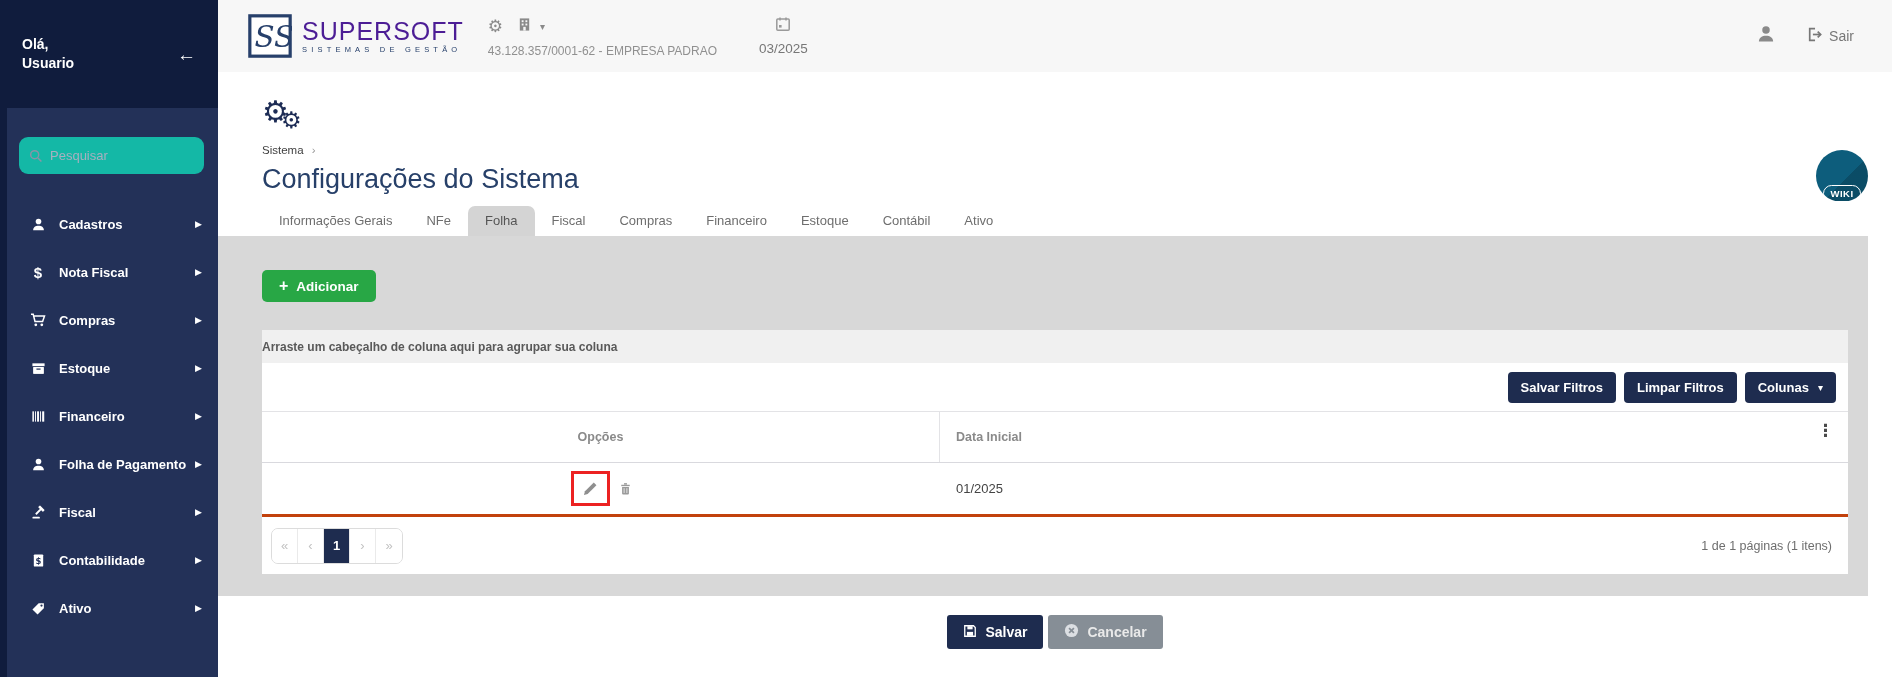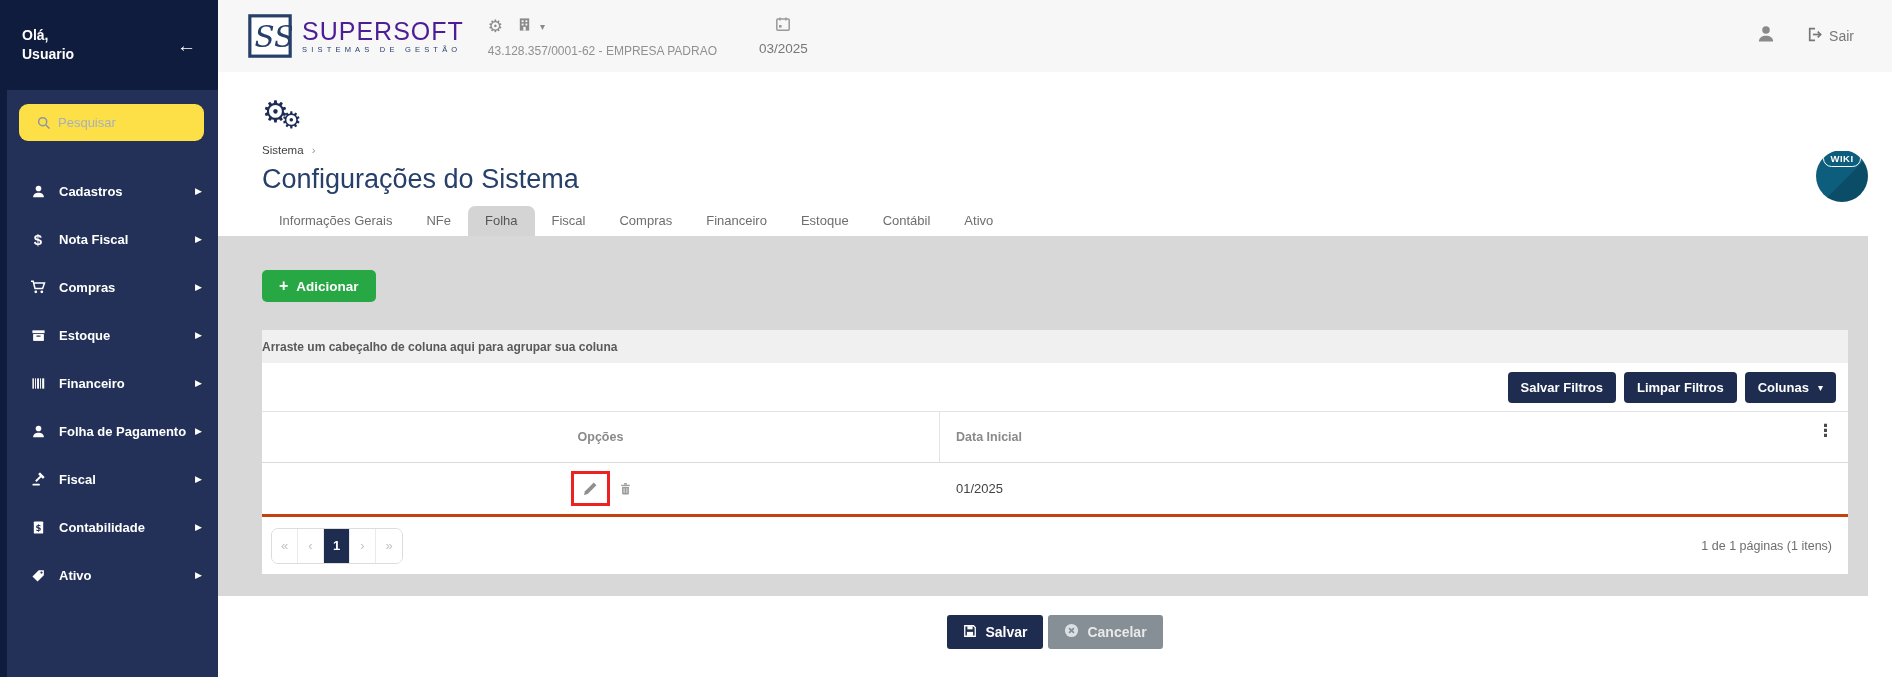--- a/index.html
+++ b/index.html
@@ -2,25 +2,25 @@
 <html><head>
 <meta charset="utf-8">
 <style>
   * { margin:0; padding:0; box-sizing:border-box; }
   html,body { width:1892px; height:677px; overflow:hidden; }
   body { font-family:"Liberation Sans","DejaVu Sans",sans-serif; background:#fff; }
   .app { display:flex; width:1892px; height:677px; }
 
   
   .sidebar { width:218px; flex:0 0 218px; background:#233158; display:flex; flex-direction:column; }
-  .sidebar-header { height:90px; background:#101c3d; color:#fff; display:flex; align-items:center; justify-content:space-between; padding:0 22px; }
+  .sidebar-header { height:108px; background:#101c3d; color:#fff; display:flex; align-items:center; justify-content:space-between; padding:0 22px; }
   .greeting { font-size:14px; font-weight:bold; line-height:19px; }
   .collapse-btn { background:none; border:none; color:#fff; font-size:19px; cursor:pointer; line-height:1; }
   .sidebar-body { flex:1; border-left:7px solid #101c3d; padding-top:14px; }
-  .search-box { margin:0 14px 0 12px; height:37px; background:#fde047; border-radius:9px; display:flex; align-items:center; padding:0 18px; }
+  .search-box { margin:15px 14px 0 12px; height:37px; background:#14b8a6; border-radius:9px; display:flex; align-items:center; padding:0 10px; }
   .search-box svg { flex:0 0 auto; margin-right:7px; }
   .search-box input { border:none; outline:none; width:100%; font-size:13px; color:#333; font-family:inherit; background:transparent; }
   .search-box input::placeholder { color:#a7b0bf; }
   .nav { margin-top:26px; }
   .nav-item { height:48px; display:flex; align-items:center; padding:0 16px 0 20px; color:#fff; cursor:pointer; }
   .nav-icon { width:22px; display:inline-flex; justify-content:center; margin-right:10px; font-weight:bold; font-size:15px; }
   .nav-label { font-size:13px; font-weight:bold; flex:1; }
   .nav-chevron { font-size:9px; color:#fff; }
 
   
@@ -44,21 +44,21 @@
   .page { flex:1; position:relative; background:#fff; display:flex; flex-direction:column; }
   .page-head { padding:26px 0 0 44px; }
   .gears { position:relative; height:46px; width:60px; color:#1d2c55; }
   .gears .g1 { position:absolute; left:0; top:-4px; font-size:30px; }
   .gears .g2 { position:absolute; left:19px; top:9px; font-size:23px; }
   .breadcrumb { font-size:11.5px; color:#3f3f3f; height:16px; }
   .breadcrumb .sep { color:#999; margin-left:5px; }
   .page-title { font-size:27px; color:#274069; font-weight:500; line-height:34px; margin-top:2px; }
   .wiki-badge { position:absolute; right:24px; top:78px; width:52px; height:52px; border-radius:50%;
     background:linear-gradient(315deg, rgba(0,0,0,.18) 44%, rgba(0,0,0,0) 44%), #0d5d7c;
-    display:flex; align-items:flex-start; justify-content:center; cursor:pointer; }
+    display:flex; align-items:flex-end; justify-content:center; cursor:pointer; }
   .wiki-pill { border:1.5px solid #fff; border-radius:10px; color:#fff; font-size:9.5px; font-weight:bold; padding:2px 6px; letter-spacing:.5px; }
 
   .tabs { display:flex; margin:10px 0 0 44px; }
   .tab { padding:7px 17px 8px 17px; font-size:13px; color:#6e6e6e; cursor:pointer; border-radius:7px 7px 0 0; }
   .tab.active { background:#d4d4d4; color:#555; }
 
   .panel { background:#d8d8d8; height:360px; margin-right:24px; padding:34px 20px 0 44px; }
   .add-btn { background:#28a745; color:#fff; border:none; border-radius:5px; font-family:inherit;
     font-size:13.5px; font-weight:bold; padding:8px 17px; display:inline-flex; align-items:center; gap:8px; cursor:pointer; }
   .add-btn .plus { font-size:16px; font-weight:bold; line-height:1; }

